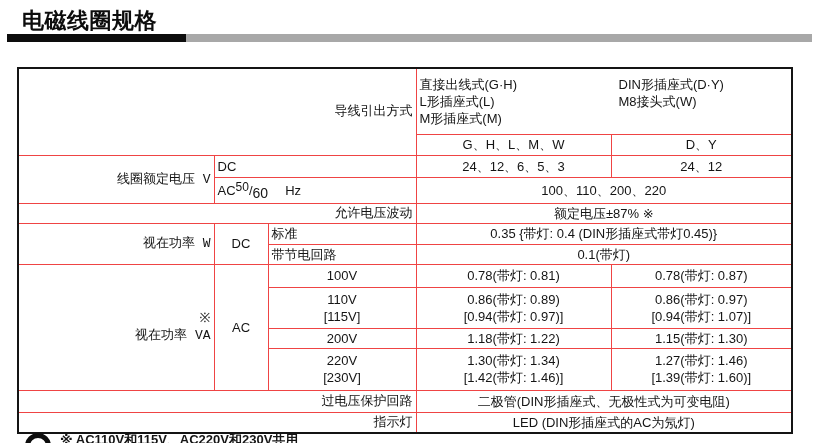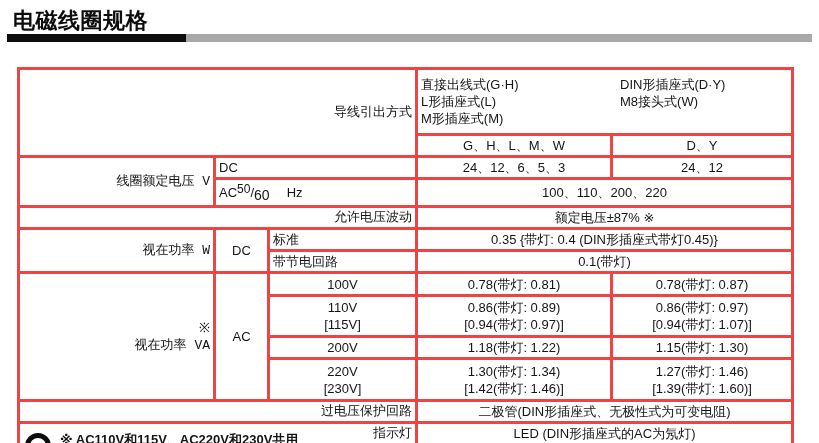--- a/index.html
+++ b/index.html
@@ -8,21 +8,21 @@
     position: relative;
     width: 819px;
     height: 443px;
     background: #ffffff;
     overflow: hidden;
     font-family: "Liberation Sans", "DejaVu Sans", sans-serif;
     color: #141414;
   }
   .title {
     position: absolute;
-    left: 13px;
+    left: 22px;
     top: 6px;
     font-size: 22px;
     font-weight: bold;
     letter-spacing: 0.5px;
     color: #0d0d0d;
   }
   .title-bar {
     position: absolute;
     left: 7px;
     top: 34px;
@@ -36,21 +36,21 @@
   table.spec {
     position: absolute;
     left: 17px;
     top: 67px;
     width: 774px;
     border-collapse: collapse;
     table-layout: fixed;
     border: 2px solid #141414;
   }
   table.spec td {
-    border: 3px solid #ef4444;
+    border: 1px solid #ef4444;
     font-size: 13px;
     line-height: 17px;
     padding: 1px 3px;
     vertical-align: middle;
     color: #141414;
   }
   .r1a  { height: 66px; }
   .r1b  { height: 21px; }
   .rdc  { height: 22px; }
   .rac  { height: 23px; }

